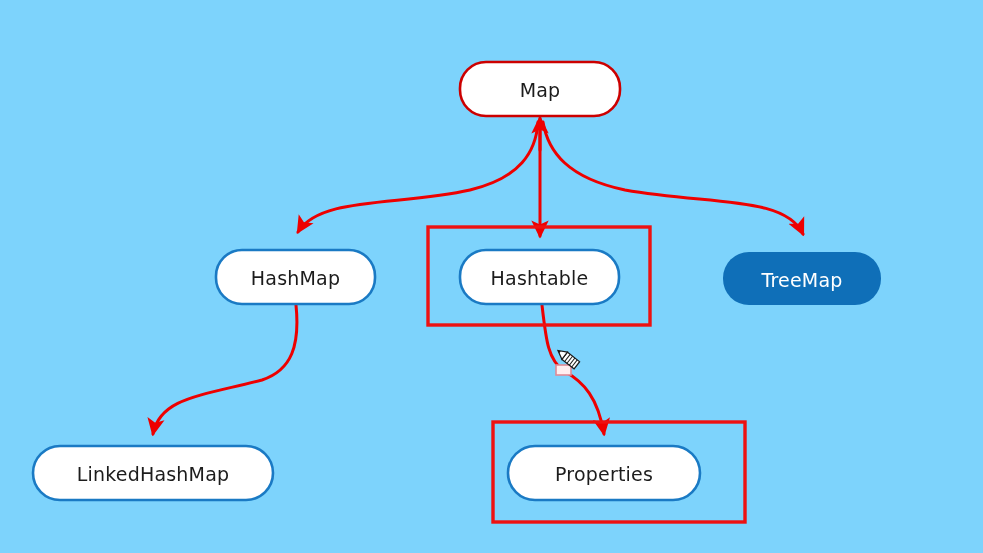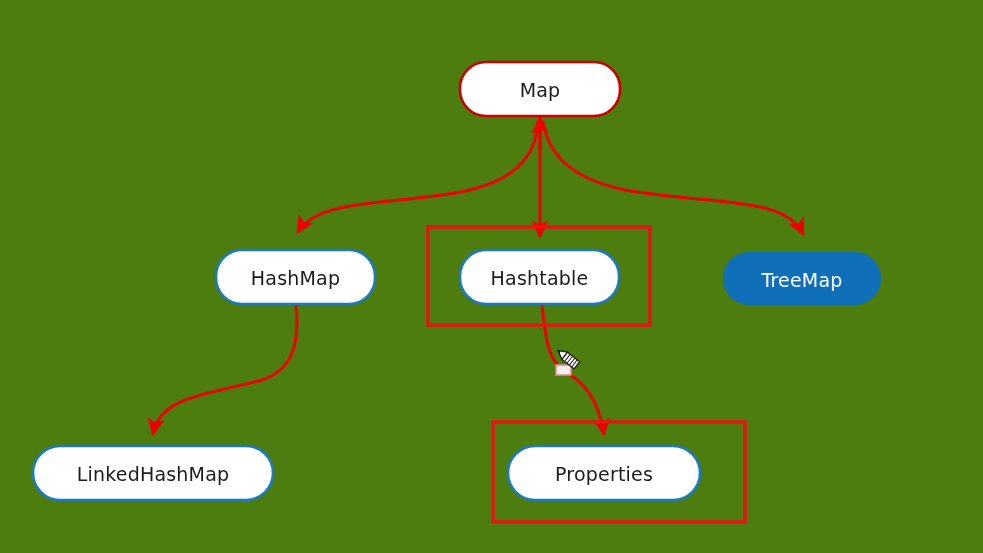--- a/index.html
+++ b/index.html
@@ -48,21 +48,21 @@
   }
   .highlight-box {
     fill: none;
     stroke-width: 3.4;
   }
   .cursor-layer { pointer-events: none; }
 </style>
 </head>
 <body>
 
-<div id="canvas" style="background: #4d7c0f; text-decoration: underline;">
+<div id="canvas" style="background: #7dd3fc; text-decoration: underline;">
 
   <svg id="diagram-svg" viewBox="0 0 983 553">
     <defs>
       <marker id="arrowRed" markerWidth="7" markerHeight="7" refX="5.2" refY="3.2" orient="auto" markerUnits="strokeWidth">
         <path d="M 0 0.3 L 6 3.2 L 0 6.1 L 1.4 3.2 Z" fill="#ee0000"></path>
       </marker>
     </defs>
 
     <g>
       <path class="edge-path" stroke="#ee0000" marker-end="url(#arrowRed)" d="M 538 122 C 536 152 520 178 470 190 C 400 206 320 196 298 232"></path>

